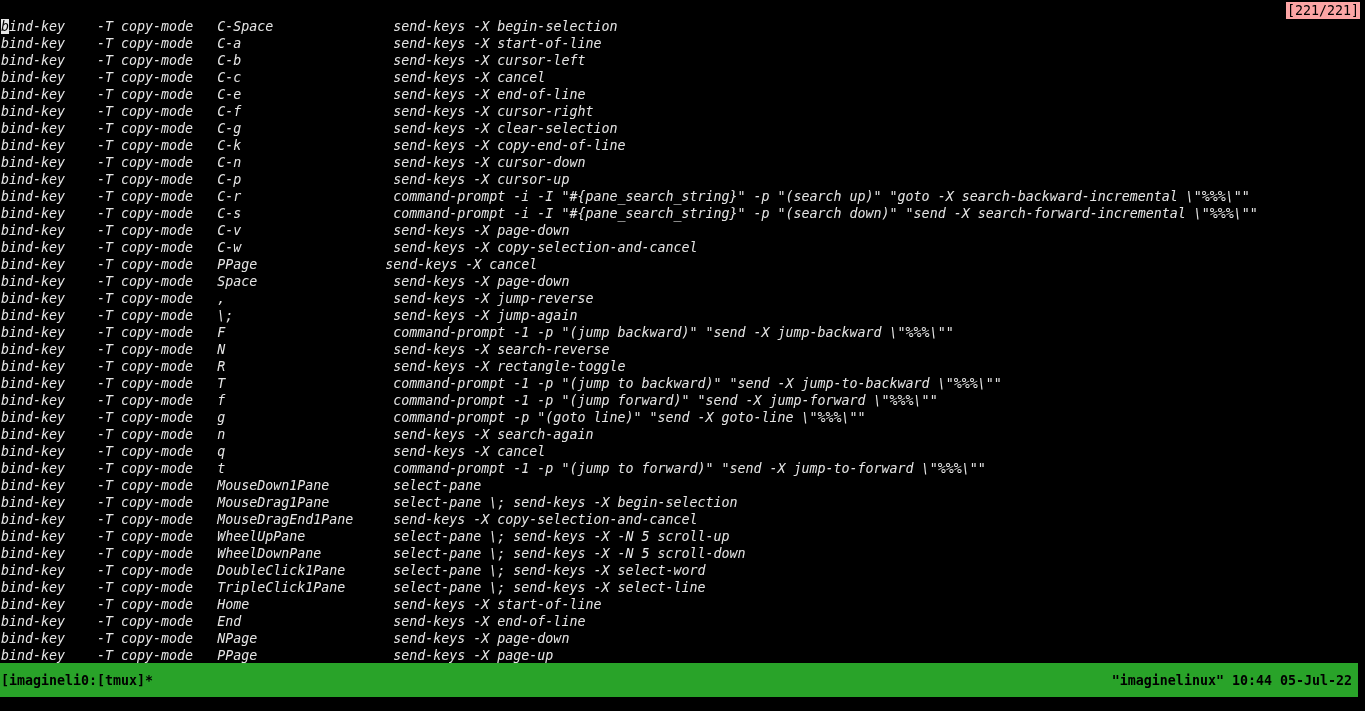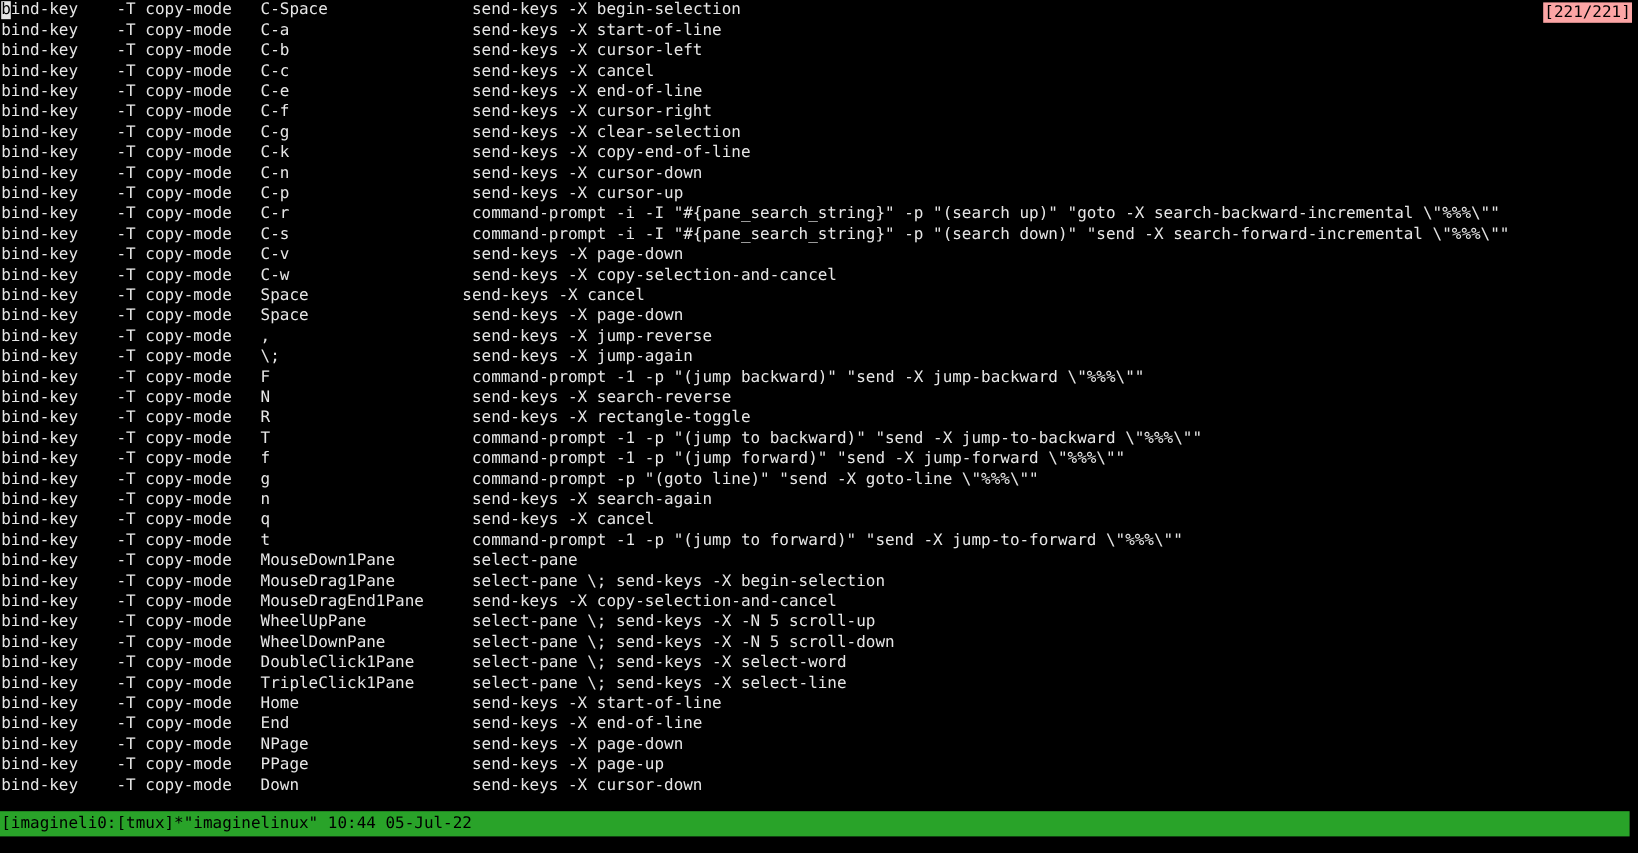--- a/index.html
+++ b/index.html
@@ -13,22 +13,23 @@
     font-size: 13.3px;
     line-height: 17px;
     overflow: hidden;
   }
   #terminal {
     position: relative;
     width: 100%;
     height: 100%;
   }
   #lines {
-    padding-top: 0;
+    padding-top: 18px;
     padding-left: 1px;
+    font-style: italic;
   }
   .line {
     white-space: pre;
     height: 17px;
   }
   .cursor {
     background: #e6e6e6;
     color: #000;
   }
   #indicator {
@@ -38,27 +39,28 @@
     background: #fca5a5;
     color: #000;
     padding: 0 1px;
     white-space: pre;
   }
   #statusbar {
     position: absolute;
     bottom: 14px;
     left: 0;
     width: 1358px;
-    height: 21px;
+    height: 34px;
     background: #29a329;
     color: #000;
     display: flex;
-    justify-content: flex-start;
+    justify-content: space-between;
     align-items: center;
     white-space: pre;
+    font-weight: bold;
   }
   #status-left {
     padding-left: 1px;
   }
   #status-right {
     padding-right: 6px;
   }
 </style>
 </head>
 <body>
@@ -73,21 +75,21 @@
       <div class="line">bind-key    -T copy-mode   C-e                   send-keys -X end-of-line</div>
       <div class="line">bind-key    -T copy-mode   C-f                   send-keys -X cursor-right</div>
       <div class="line">bind-key    -T copy-mode   C-g                   send-keys -X clear-selection</div>
       <div class="line">bind-key    -T copy-mode   C-k                   send-keys -X copy-end-of-line</div>
       <div class="line">bind-key    -T copy-mode   C-n                   send-keys -X cursor-down</div>
       <div class="line">bind-key    -T copy-mode   C-p                   send-keys -X cursor-up</div>
       <div class="line">bind-key    -T copy-mode   C-r                   command-prompt -i -I "#{pane_search_string}" -p "(search up)" "goto -X search-backward-incremental \"%%%\""</div>
       <div class="line">bind-key    -T copy-mode   C-s                   command-prompt -i -I "#{pane_search_string}" -p "(search down)" "send -X search-forward-incremental \"%%%\""</div>
       <div class="line">bind-key    -T copy-mode   C-v                   send-keys -X page-down</div>
       <div class="line">bind-key    -T copy-mode   C-w                   send-keys -X copy-selection-and-cancel</div>
-      <div class="line">bind-key    -T copy-mode   Space                send-keys -X cancel</div>
+      <div class="line">bind-key    -T copy-mode   PPage                send-keys -X cancel</div>
       <div class="line">bind-key    -T copy-mode   Space                 send-keys -X page-down</div>
       <div class="line">bind-key    -T copy-mode   ,                     send-keys -X jump-reverse</div>
       <div class="line">bind-key    -T copy-mode   \;                    send-keys -X jump-again</div>
       <div class="line">bind-key    -T copy-mode   F                     command-prompt -1 -p "(jump backward)" "send -X jump-backward \"%%%\""</div>
       <div class="line">bind-key    -T copy-mode   N                     send-keys -X search-reverse</div>
       <div class="line">bind-key    -T copy-mode   R                     send-keys -X rectangle-toggle</div>
       <div class="line">bind-key    -T copy-mode   T                     command-prompt -1 -p "(jump to backward)" "send -X jump-to-backward \"%%%\""</div>
       <div class="line">bind-key    -T copy-mode   f                     command-prompt -1 -p "(jump forward)" "send -X jump-forward \"%%%\""</div>
       <div class="line">bind-key    -T copy-mode   g                     command-prompt -p "(goto line)" "send -X goto-line \"%%%\""</div>
       <div class="line">bind-key    -T copy-mode   n                     send-keys -X search-again</div>

